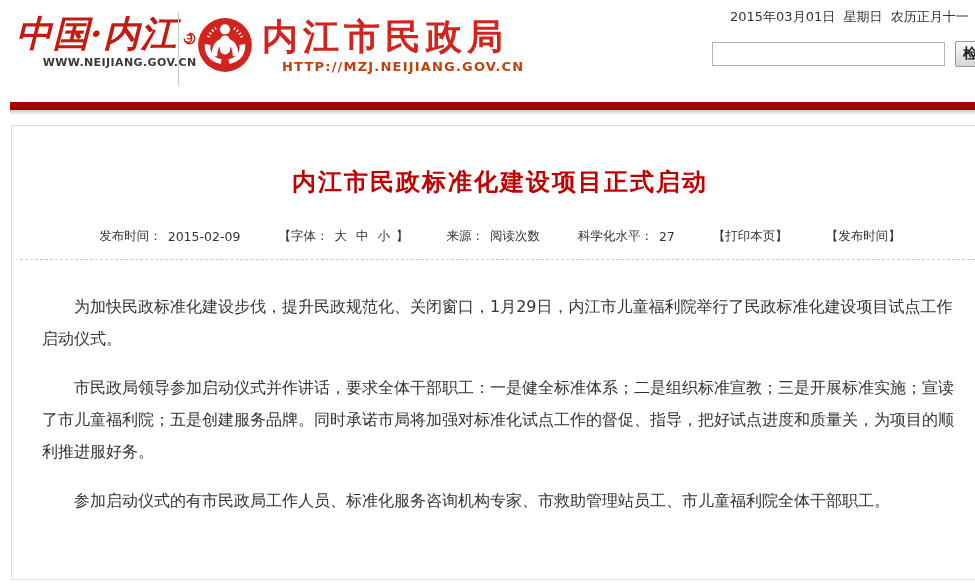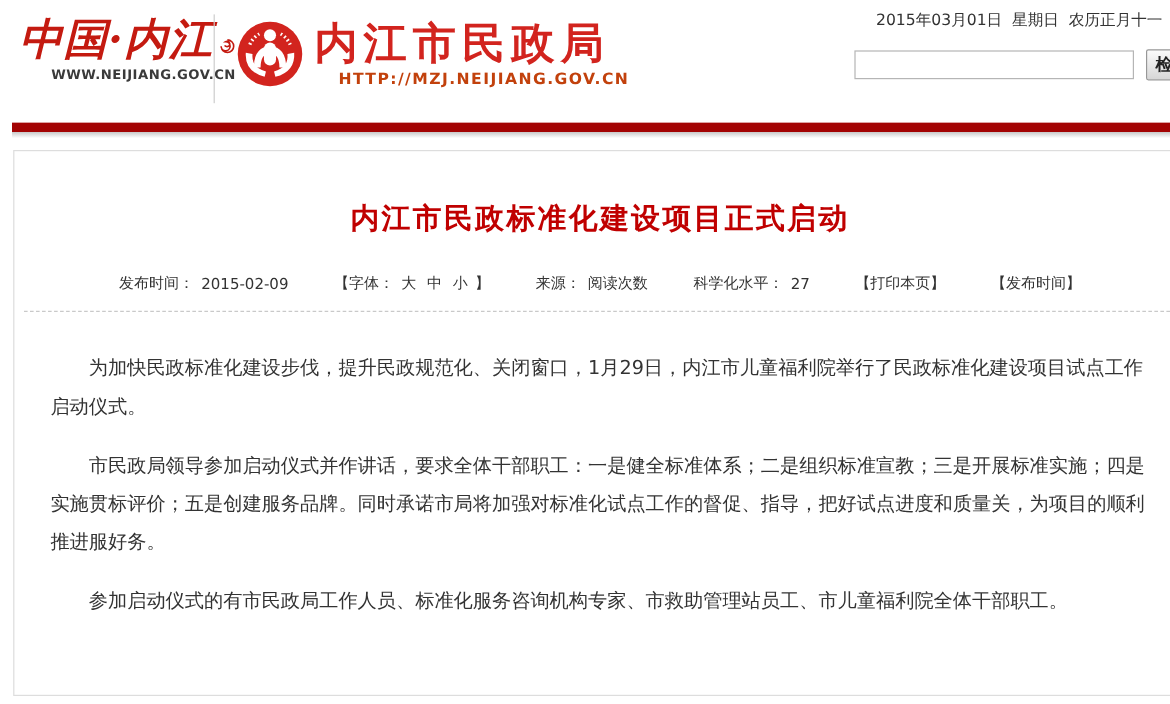--- a/index.html
+++ b/index.html
@@ -145,19 +145,19 @@
       <span class="meta-item">
         <span>科学化水平：</span>
         <span>27</span>
       </span>
       <a>【打印本页】</a>
       <a>【发布时间】</a>
     </div>
 
     <article class="article-body">
       <p>为加快民政标准化建设步伐，提升民政规范化、关闭窗口，1月29日，内江市儿童福利院举行了民政标准化建设项目试点工作启动仪式。</p>
-      <p>市民政局领导参加启动仪式并作讲话，要求全体干部职工：一是健全标准体系；二是组织标准宣教；三是开展标准实施；四是实施贯标评价；五是创建服务品牌。同时承诺市局将加强对标准化试点工作的督促、指导，把好试点进度和质量关，为项目的顺利推进服好务。</p>
+      <p>市民政局领导参加启动仪式并作讲话，要求全体干部职工：一是健全标准体系；二是组织标准宣教；三是开展标准实施；宣读了市儿童福利院；五是创建服务品牌。同时承诺市局将加强对标准化试点工作的督促、指导，把好试点进度和质量关，为项目的顺利推进服好务。</p>
       <p>参加启动仪式的有市民政局工作人员、标准化服务咨询机构专家、市救助管理站员工、市儿童福利院全体干部职工。</p>
     </article>
 
   </main>
 
 </div>
 
 </body></html>

